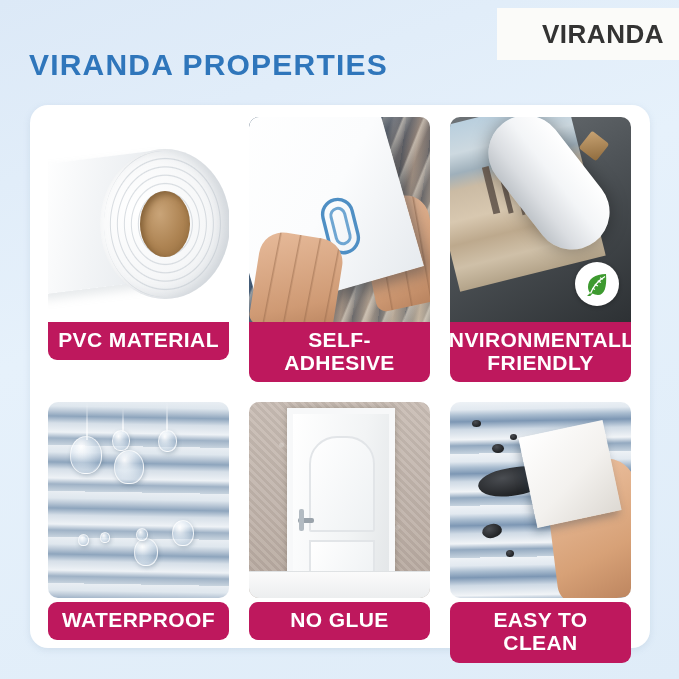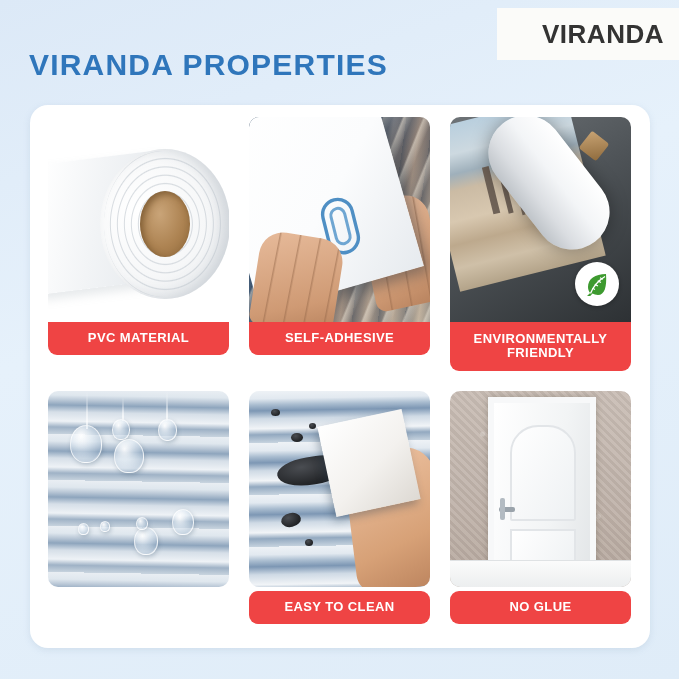--- a/index.html
+++ b/index.html
@@ -84,23 +84,23 @@
     overflow: hidden;
     background: #f4f6f8;
   }
   .card.row2 .card-media {
     border-radius: 10px;
     height: 196px;
   }
   .card-label {
     width: 181px;
     box-sizing: border-box;
-    background: #ef4444;
+    background: #be185d;
     color: #ffffff;
-    font-size: 13px;
+    font-size: 21px;
     font-weight: bold;
     letter-spacing: 0.4px;
     text-align: center;
     padding: 7px 4px 8px;
     border-radius: 0 0 9px 9px;
     line-height: 1.08;
     min-height: 33px;
     display: flex;
     align-items: center;
     justify-content: center;
@@ -494,46 +494,47 @@
           <div class="drop" style="left:22px;top:34px;width:30px;height:36px;"></div>
           <div class="drop" style="left:64px;top:28px;width:16px;height:19px;"></div>
           <div class="drop" style="left:66px;top:48px;width:28px;height:32px;"></div>
           <div class="drop" style="left:110px;top:28px;width:17px;height:20px;"></div>
           <div class="drop" style="left:124px;top:118px;width:20px;height:24px;"></div>
           <div class="drop" style="left:86px;top:136px;width:22px;height:26px;"></div>
           <div class="drop" style="left:30px;top:132px;width:9px;height:10px;"></div>
           <div class="drop" style="left:52px;top:130px;width:8px;height:9px;"></div>
           <div class="drop" style="left:88px;top:126px;width:10px;height:11px;"></div>
         </div>
-      </div>
-
-      <div class="card row2">
-        <div class="card-media art-clean">
-          <div class="smudge" style="left:22px;top:18px;width:9px;height:7px;"></div>
-          <div class="smudge" style="left:60px;top:32px;width:7px;height:6px;"></div>
-          <div class="smudge" style="left:42px;top:42px;width:12px;height:9px;"></div>
-          <div class="smudge" style="left:28px;top:66px;width:66px;height:28px;border-radius:50% 40% 45% 55%;transform:rotate(-9deg);"></div>
-          <div class="smudge" style="left:32px;top:122px;width:20px;height:14px;transform:rotate(-12deg);"></div>
-          <div class="smudge" style="left:56px;top:148px;width:8px;height:7px;"></div>
-          <div class="clean-hand"></div>
-          <div class="wipe-cloth"></div>
-        </div>
-        <div class="card-label">EASY TO CLEAN</div>
+        <div class="card-label">WATERPROOF</div>
       </div>
 
       <div class="card row2">
         <div class="card-media art-door">
           <div class="wall-texture"></div>
           <div class="door-frame">
             <div class="door-slab">
               <div class="door-panel-top"></div>
               <div class="door-panel-bottom"></div>
               <div class="door-handle"></div>
             </div>
           </div>
           <div class="baseboard"></div>
         </div>
         <div class="card-label">NO GLUE</div>
       </div>
 
+      <div class="card row2">
+        <div class="card-media art-clean">
+          <div class="smudge" style="left:22px;top:18px;width:9px;height:7px;"></div>
+          <div class="smudge" style="left:60px;top:32px;width:7px;height:6px;"></div>
+          <div class="smudge" style="left:42px;top:42px;width:12px;height:9px;"></div>
+          <div class="smudge" style="left:28px;top:66px;width:66px;height:28px;border-radius:50% 40% 45% 55%;transform:rotate(-9deg);"></div>
+          <div class="smudge" style="left:32px;top:122px;width:20px;height:14px;transform:rotate(-12deg);"></div>
+          <div class="smudge" style="left:56px;top:148px;width:8px;height:7px;"></div>
+          <div class="clean-hand"></div>
+          <div class="wipe-cloth"></div>
+        </div>
+        <div class="card-label">EASY TO CLEAN</div>
+      </div>
+
     </div>
   </div>
 </div>
 
 </body></html>

